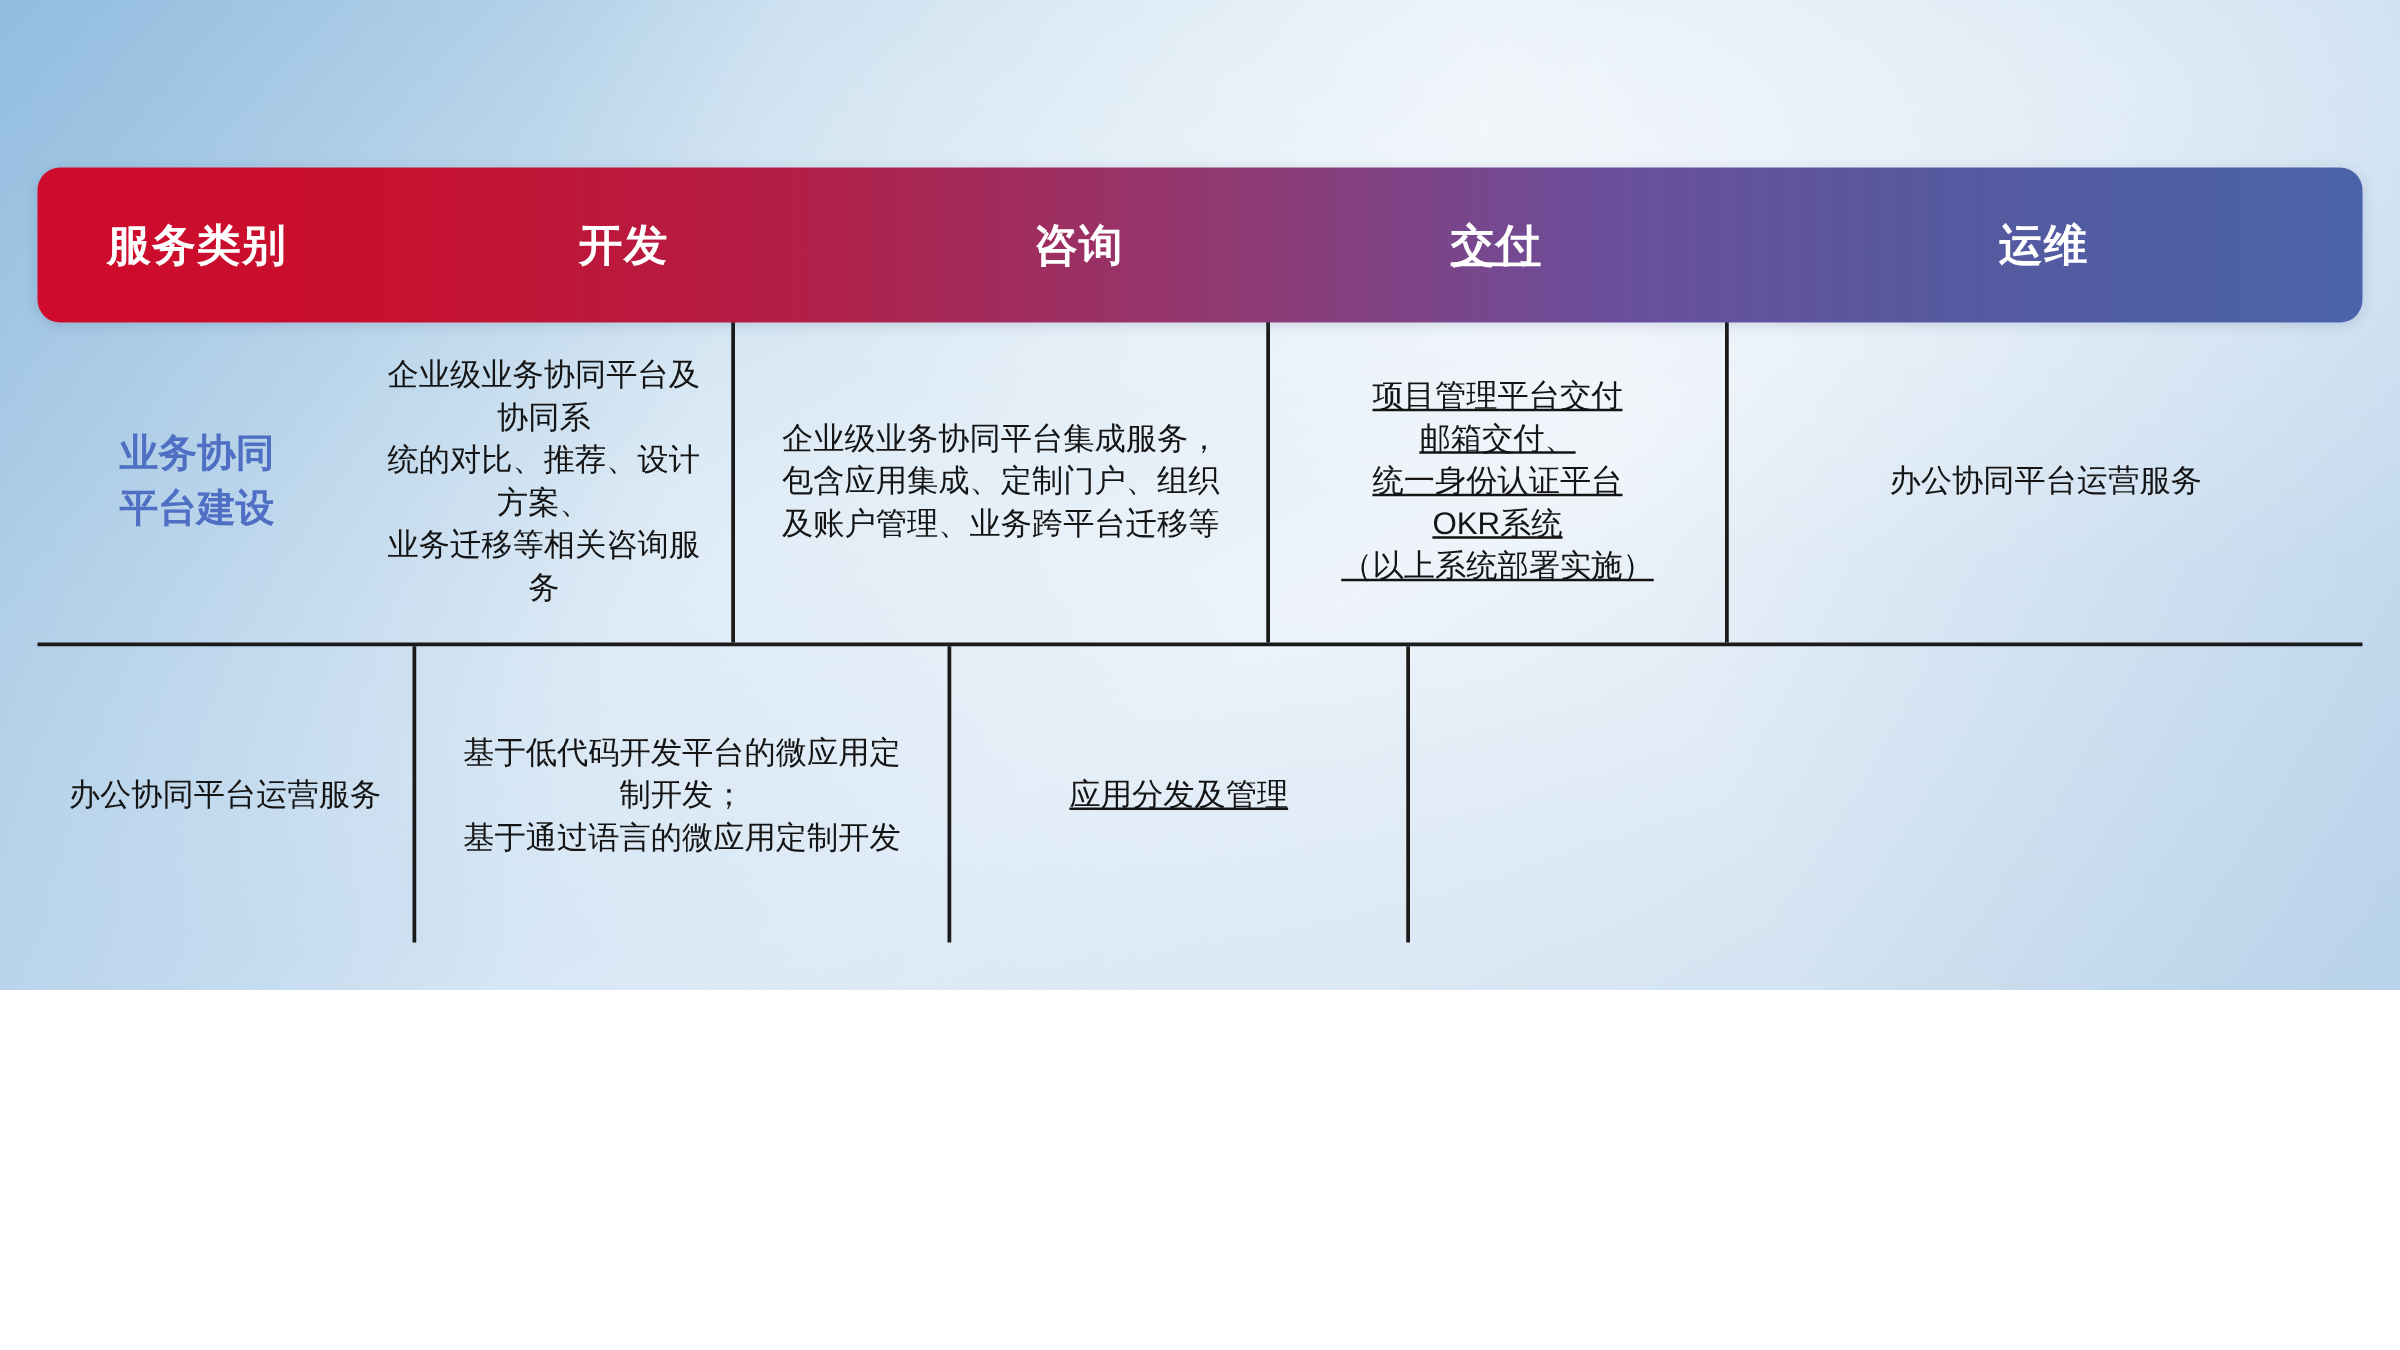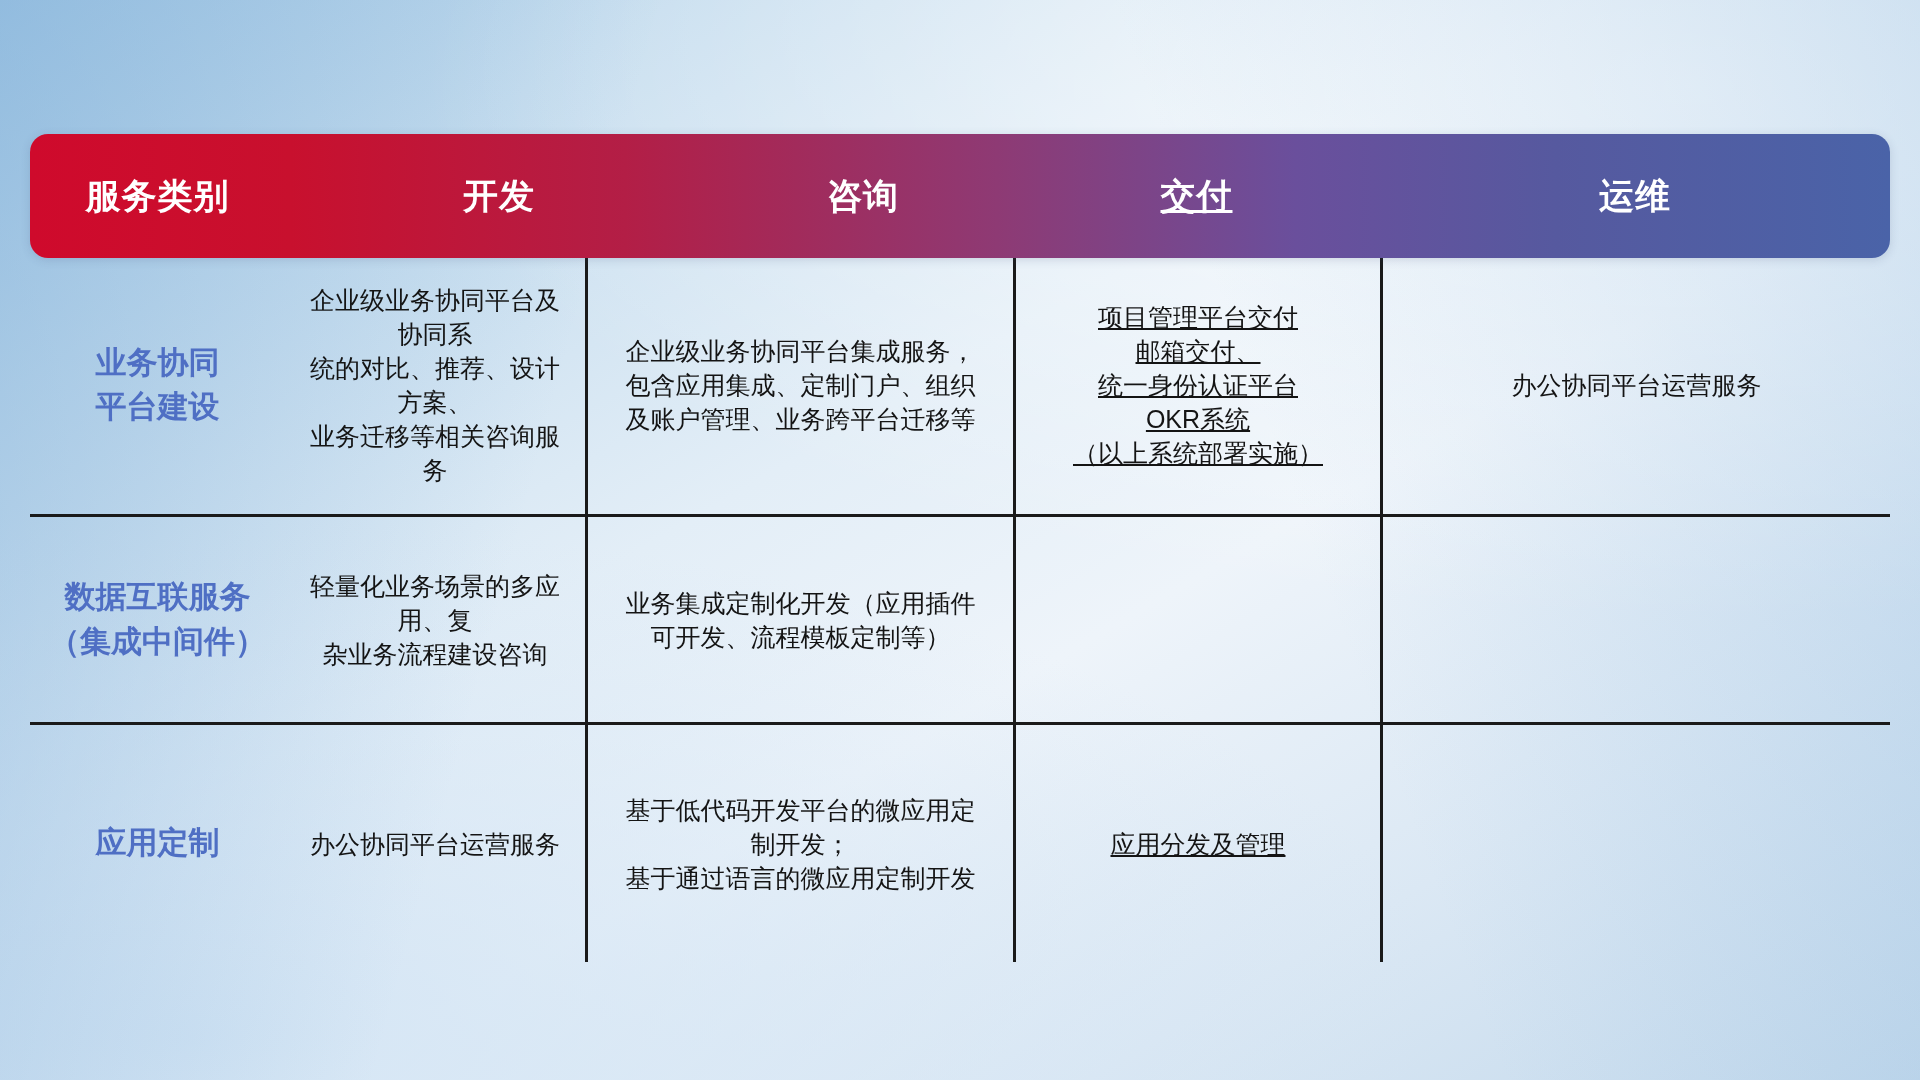--- a/index.html
+++ b/index.html
@@ -2,21 +2,21 @@
 <html><head>
 <meta charset="utf-8">
 <style>
   html,body{margin:0;padding:0;}
   body{
     width:1920px;height:1080px;overflow:hidden;
     font-family:"Liberation Sans","DejaVu Sans",sans-serif;
     background:#ffffff;
   }
   #stage{
-    position:relative;width:1920px;height:1080px;
+    position:relative;width:1920px;height:792px;
     background:
       radial-gradient(120% 90% at 88% 8%, rgba(255,255,255,0.85) 0%, rgba(255,255,255,0.0) 55%),
       radial-gradient(110% 80% at 10% 96%, rgba(210,228,244,0.95) 0%, rgba(255,255,255,0.0) 60%),
       linear-gradient(150deg,#a8cbe6 0%, #c4dcee 18%, #e3eef7 42%, #eef4fa 58%, #dbe8f4 78%, #c3d9ec 100%);
   }
   
   #stage:before{
     content:"";position:absolute;inset:0;
     background:
       linear-gradient(105deg, rgba(120,170,214,0.45) 0%, rgba(255,255,255,0) 30%),
@@ -108,33 +108,22 @@
 包含应用集成、定制门户、组织
 及账户管理、业务跨平台迁移等</div>
         <div class="td sep c4">项目管理平台交付
 邮箱交付、
 统一身份认证平台
 OKR系统
 （以上系统部署实施）</div>
         <div class="td sep c5">办公协同平台运营服务</div>
       </div>
 
-      <div class="trow r2">
-        <div class="td cat c1">数据互联服务
-（集成中间件）</div>
-        <div class="td c2">轻量化业务场景的多应用、复
-杂业务流程建设咨询</div>
-        <div class="td sep c3">业务集成定制化开发（应用插件
-可开发、流程模板定制等）</div>
-        <div class="td sep c4"></div>
-        <div class="td sep c5"></div>
-      </div>
 
       <div class="trow r3">
-        <div class="td cat c1">应用定制</div>
         <div class="td c2">办公协同平台运营服务</div>
         <div class="td sep c3">基于低代码开发平台的微应用定
 制开发；
 基于通过语言的微应用定制开发</div>
         <div class="td sep c4">应用分发及管理</div>
         <div class="td sep c5"></div>
       </div>
 
     </div>
   </div>

